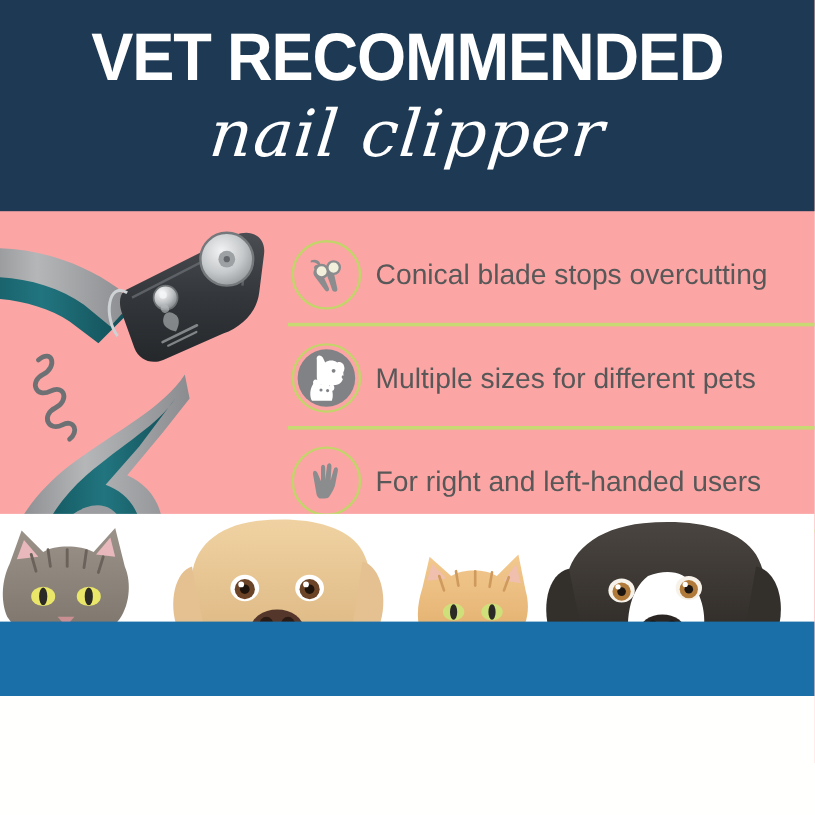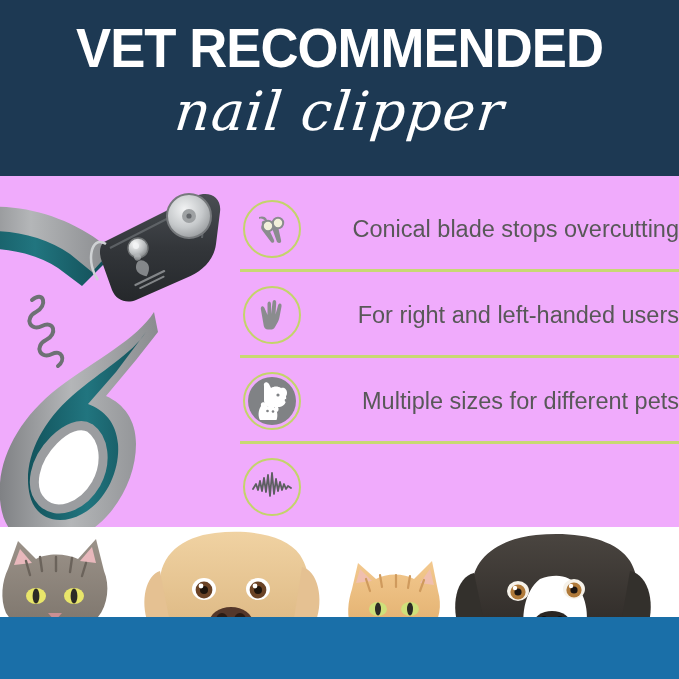--- a/index.html
+++ b/index.html
@@ -1,18 +1,18 @@
 <!DOCTYPE html>
 <html><head>
 <meta charset="utf-8">
 <style>
   html,body{margin:0;padding:0;}
   body{width:679px;height:679px;overflow:hidden;background:#fffffd;
        font-family:"Liberation Sans",sans-serif;}
-  .page{position:relative;width:679px;height:679px;overflow:hidden;background:#f0abfc;}
+  .page{position:relative;width:679px;height:580px;overflow:hidden;background:#fca5a5;}
 
   
   .header{position:absolute;left:0;top:0;width:679px;height:176px;
           background:#1d3953;overflow:hidden;}
   .header-title{position:absolute;left:0;top:18px;width:679px;text-align:center;
           color:#ffffff;font-family:"Liberation Sans",sans-serif;
           font-weight:700;font-size:56px;line-height:60px;letter-spacing:-1px;
           transform:scaleX(0.94);transform-origin:center top;white-space:nowrap;}
   .header-sub{position:absolute;left:0;top:80px;width:679px;text-align:center;
           color:#ffffff;font-family:"DejaVu Serif",serif;
@@ -27,21 +27,21 @@
   
   .features{position:absolute;left:240px;top:186px;width:439px;height:344px;}
   .feature-row{position:relative;width:439px;height:86px;}
   .feature-inner{position:absolute;left:0;top:0;width:439px;height:86px;
           display:flex;align-items:center;}
   .icon-badge{flex:0 0 auto;width:58px;height:58px;margin-left:3px;margin-right:12px;
           border:2px solid #c3d46a;border-radius:50%;
           display:flex;align-items:center;justify-content:center;
           box-sizing:border-box;background:transparent;}
   .icon-badge svg{display:block;}
-  .feature-text{flex:1 1 auto;text-align:right;color:#585858;
+  .feature-text{flex:1 1 auto;text-align:left;color:#585858;
           font-family:"Liberation Sans",sans-serif;
           font-size:23.5px;line-height:28px;font-weight:400;padding-right:0;}
   .divider{position:absolute;left:0;bottom:0;width:439px;height:3px;background:#c8d873;}
 
   
   .pets{position:absolute;left:0;bottom:0;width:679px;height:152px;overflow:hidden;}
   .pets-photo{position:absolute;left:0;top:0;width:679px;height:152px;}
   .pets-photo svg{display:block;width:100%;height:100%;}
   .banner-bar{position:absolute;left:0;bottom:0;width:679px;height:62px;background:#1a6fa8;}
 </style>
@@ -146,56 +146,56 @@
           </svg>
         </div>
         <div class="feature-text" style="color: rgb(88, 88, 88);">Conical blade stops overcutting</div>
       </div>
       <div class="divider" style="background: rgb(200, 216, 115);"></div>
     </div>
 
     <div class="feature-row">
       <div class="feature-inner">
         <div class="icon-badge" style="border-color: rgb(195, 212, 106);">
+          <svg width="50" height="50" viewBox="0 0 50 50">
+            <circle cx="25" cy="25" r="24" fill="#808285"></circle>
+
+            <path d="M17 10 C16 6 20 5 22 8 L24 12 C27 10 31 10 34 12
+                     C38 15 40 20 39 25 C38 29 35 31 31 31 L23 31
+                     C19 31 17 28 17 24 Z" fill="#ffffff"></path>
+            <path d="M34 12 C37 11 40 13 40 17 C40 20 38 22 36 21 Z" fill="#ffffff"></path>
+            <circle cx="31" cy="19" r="1.6" fill="#808285"></circle>
+            <path d="M38 23 C40 23 41 24.5 40 25.5 C39 26.5 37 25.5 38 23 Z" fill="#808285"></path>
+
+            <path d="M14 30 C13 26 17 25 19 28 L20.5 30.5 C23 29 26 29.5 28 32
+                     C30.5 35 31 40 29.5 44 L13 44 C11 41 11 34 14 30 Z" fill="#ffffff"></path>
+            <path d="M27.5 30 C30 29 32 31 31.5 34 C31 36 29 36.5 28 35 Z" fill="#ffffff"></path>
+            <circle cx="20.5" cy="35" r="1.3" fill="#808285"></circle>
+            <circle cx="26" cy="35.5" r="1.3" fill="#808285"></circle>
+          </svg>
+        </div>
+        <div class="feature-text" style="color: rgb(88, 88, 88);">Multiple sizes for different pets</div>
+      </div>
+      <div class="divider" style="background: rgb(200, 216, 115);"></div>
+    </div>
+
+    <div class="feature-row">
+      <div class="feature-inner">
+        <div class="icon-badge" style="border-color: rgb(195, 212, 106);">
           <svg width="36" height="36" viewBox="0 0 36 36">
             <g fill="#8a8c8e">
               <path d="M7 13 C6 9 9 8 10.5 11 L13.5 18 L13.5 7 C13.5 3.5 17 3.5 17 7
                        L17 17 L18.5 5.5 C19 2 22.5 2.5 22.2 6 L21.5 17.5 L24 8.5
                        C25 5.2 28.2 6.2 27.5 9.5 L25.5 20 C25 23 24 25 23 26.5
                        L21 30 C20 32 18.5 32.5 16.5 32.5 L14 32.5
                        C11.5 32.5 10.5 31 9.8 29 Z"></path>
             </g>
           </svg>
         </div>
         <div class="feature-text" style="color: rgb(88, 88, 88);">For right and left-handed users</div>
-      </div>
-      <div class="divider" style="background: rgb(200, 216, 115);"></div>
-    </div>
-
-    <div class="feature-row">
-      <div class="feature-inner">
-        <div class="icon-badge" style="border-color: rgb(195, 212, 106);">
-          <svg width="50" height="50" viewBox="0 0 50 50">
-            <circle cx="25" cy="25" r="24" fill="#808285"></circle>
-
-            <path d="M17 10 C16 6 20 5 22 8 L24 12 C27 10 31 10 34 12
-                     C38 15 40 20 39 25 C38 29 35 31 31 31 L23 31
-                     C19 31 17 28 17 24 Z" fill="#ffffff"></path>
-            <path d="M34 12 C37 11 40 13 40 17 C40 20 38 22 36 21 Z" fill="#ffffff"></path>
-            <circle cx="31" cy="19" r="1.6" fill="#808285"></circle>
-            <path d="M38 23 C40 23 41 24.5 40 25.5 C39 26.5 37 25.5 38 23 Z" fill="#808285"></path>
-
-            <path d="M14 30 C13 26 17 25 19 28 L20.5 30.5 C23 29 26 29.5 28 32
-                     C30.5 35 31 40 29.5 44 L13 44 C11 41 11 34 14 30 Z" fill="#ffffff"></path>
-            <path d="M27.5 30 C30 29 32 31 31.5 34 C31 36 29 36.5 28 35 Z" fill="#ffffff"></path>
-            <circle cx="20.5" cy="35" r="1.3" fill="#808285"></circle>
-            <circle cx="26" cy="35.5" r="1.3" fill="#808285"></circle>
-          </svg>
-        </div>
-        <div class="feature-text" style="color: rgb(88, 88, 88);">Multiple sizes for different pets</div>
       </div>
       <div class="divider" style="background: rgb(200, 216, 115);"></div>
     </div>
 
     <div class="feature-row">
       <div class="feature-inner">
         <div class="icon-badge" style="border-color: rgb(195, 212, 106);">
           <svg width="40" height="30" viewBox="0 0 40 30">
             <polyline points="1,17 4,12 6,18 8,9 10,19 12,6 14,20 16,3 18,24 20,1
                               22,22 24,7 26,19 28,10 30,18 32,12 34,17 36,14 39,16" fill="none" stroke="#5c5e60" stroke-width="1.8" stroke-linejoin="round" stroke-linecap="round"></polyline>

